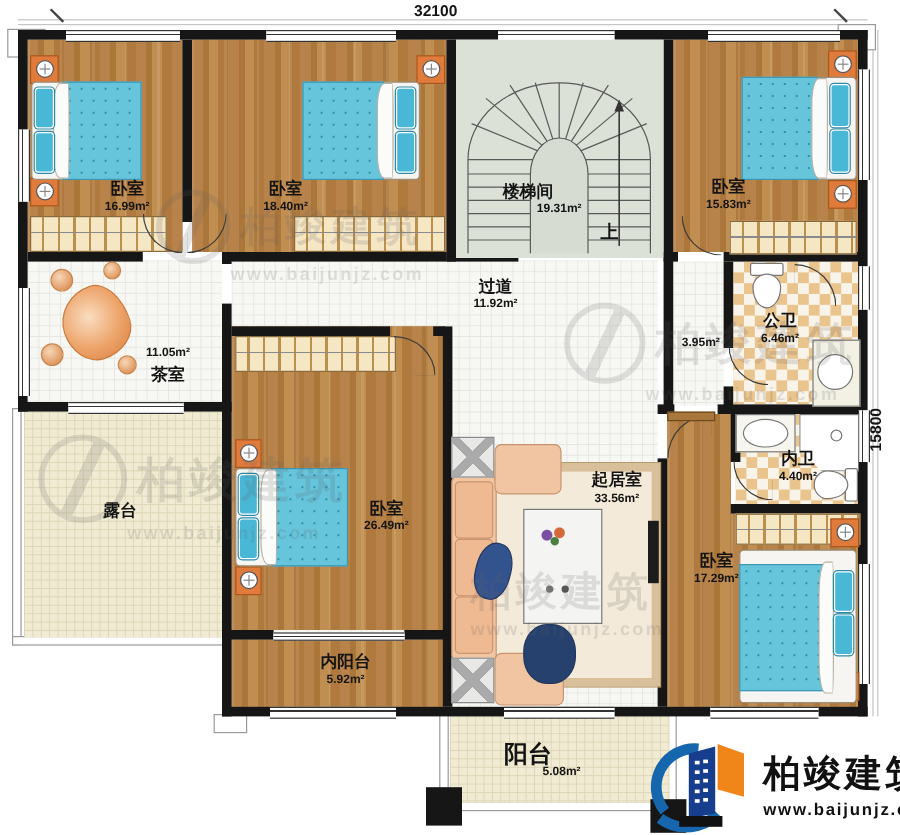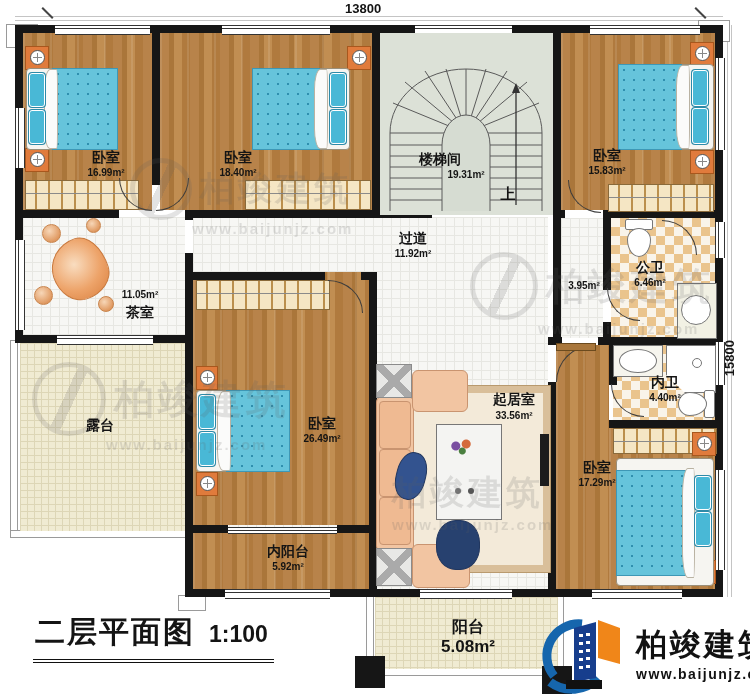--- a/index.html
+++ b/index.html
@@ -74,21 +74,21 @@
 <body>
 
 <div id="stage">
 
   <div class="thin" style="left:15px;top:16px;width:708px;height:1px;"></div>
   <div class="thin" style="left:15px;top:20px;width:708px;height:1px;"></div>
   <div class="thin" style="left:727px;top:25px;width:1px;height:572px;"></div>
   <div class="thin" style="left:731px;top:25px;width:1px;height:572px;"></div>
   <div class="tick" style="left:40px;top:12px;"></div>
   <div class="tick" style="left:693px;top:12px;"></div>
-  <div class="dimtxt" style="left:345px;top:1px;">13800</div>
+  <div class="dimtxt" style="left:345px;top:1px;">32100</div>
   <div class="dimtxt" style="left:722px;top:340px;writing-mode:vertical-rl;transform:rotate(180deg);">15800</div>
   <div class="abs" style="left:6px;top:24px;width:30px;height:22px;border:1px solid #9a9a9a;background:#fff;"></div>
   <div class="abs" style="left:698px;top:20px;width:30px;height:20px;border:1px solid #9a9a9a;background:#fff;"></div>
 
   <div class="floor-wood" style="left:23px;top:33px;width:129px;height:177px;"></div>
   <div class="floor-wood" style="left:160px;top:33px;width:212px;height:177px;"></div>
   <div class="floor-sage" style="left:380px;top:33px;width:173px;height:182px;"></div>
   <div class="floor-wood" style="left:561px;top:33px;width:154px;height:177px;"></div>
   <div class="floor-tile" style="left:23px;top:217px;width:162px;height:118px;"></div>
   <div class="floor-tile" style="left:193px;top:217px;width:355px;height:372px;"></div>
@@ -344,29 +344,23 @@
   <div class="label rarea" style="left:665px;top:392px;">4.40m²</div>
   <div class="label rname" style="left:322px;top:416px;">卧室</div>
   <div class="label rarea" style="left:322px;top:433px;">26.49m²</div>
   <div class="label rname" style="left:514px;top:392px;">起居室</div>
   <div class="label rarea" style="left:514px;top:410px;">33.56m²</div>
   <div class="label rname" style="left:597px;top:460px;">卧室</div>
   <div class="label rarea" style="left:597px;top:477px;">17.29m²</div>
   <div class="label rname" style="left:288px;top:544px;">内阳台</div>
   <div class="label rarea" style="left:288px;top:561px;">5.92m²</div>
   <div class="label rname" style="left:100px;top:418px;">露台</div>
-  <div class="label rname" style="left:468px;top:618px;font-size:16px;">阳台</div>
-  <div class="label rarea" style="left:468px;top:638px;font-size:17px;">5.08m²</div>
-
-  <div class="titleblock">
-    <div class="title-row">
-      <span class="plan-title">二层平面图</span>
-      <span class="plan-scale">1:100</span>
-    </div>
-  </div>
+  <div class="label rname" style="left:440px;top:618px;font-size:20px;">阳台</div>
+  <div class="label rarea" style="left:468px;top:638px;font-size:10px;">5.08m²</div>
+
 
   <div class="brand">
     <svg width="96" height="82" viewBox="0 0 96 82">
       <path d="M14,64 A32,32 0 0 1 42,12" fill="none" stroke="#1666ad" stroke-width="9"></path>
       <path d="M10,70 A36,36 0 0 0 58,66" fill="none" stroke="#1666ad" stroke-width="9"></path>
       <polygon points="34,16 56,10 56,66 34,70" fill="#173e8d"></polygon>
       <g fill="#fff">
         <rect x="39" y="22" width="4" height="3"></rect>
           <rect x="46" y="21" width="4" height="3"></rect>
         <rect x="39" y="30" width="4" height="3"></rect>

